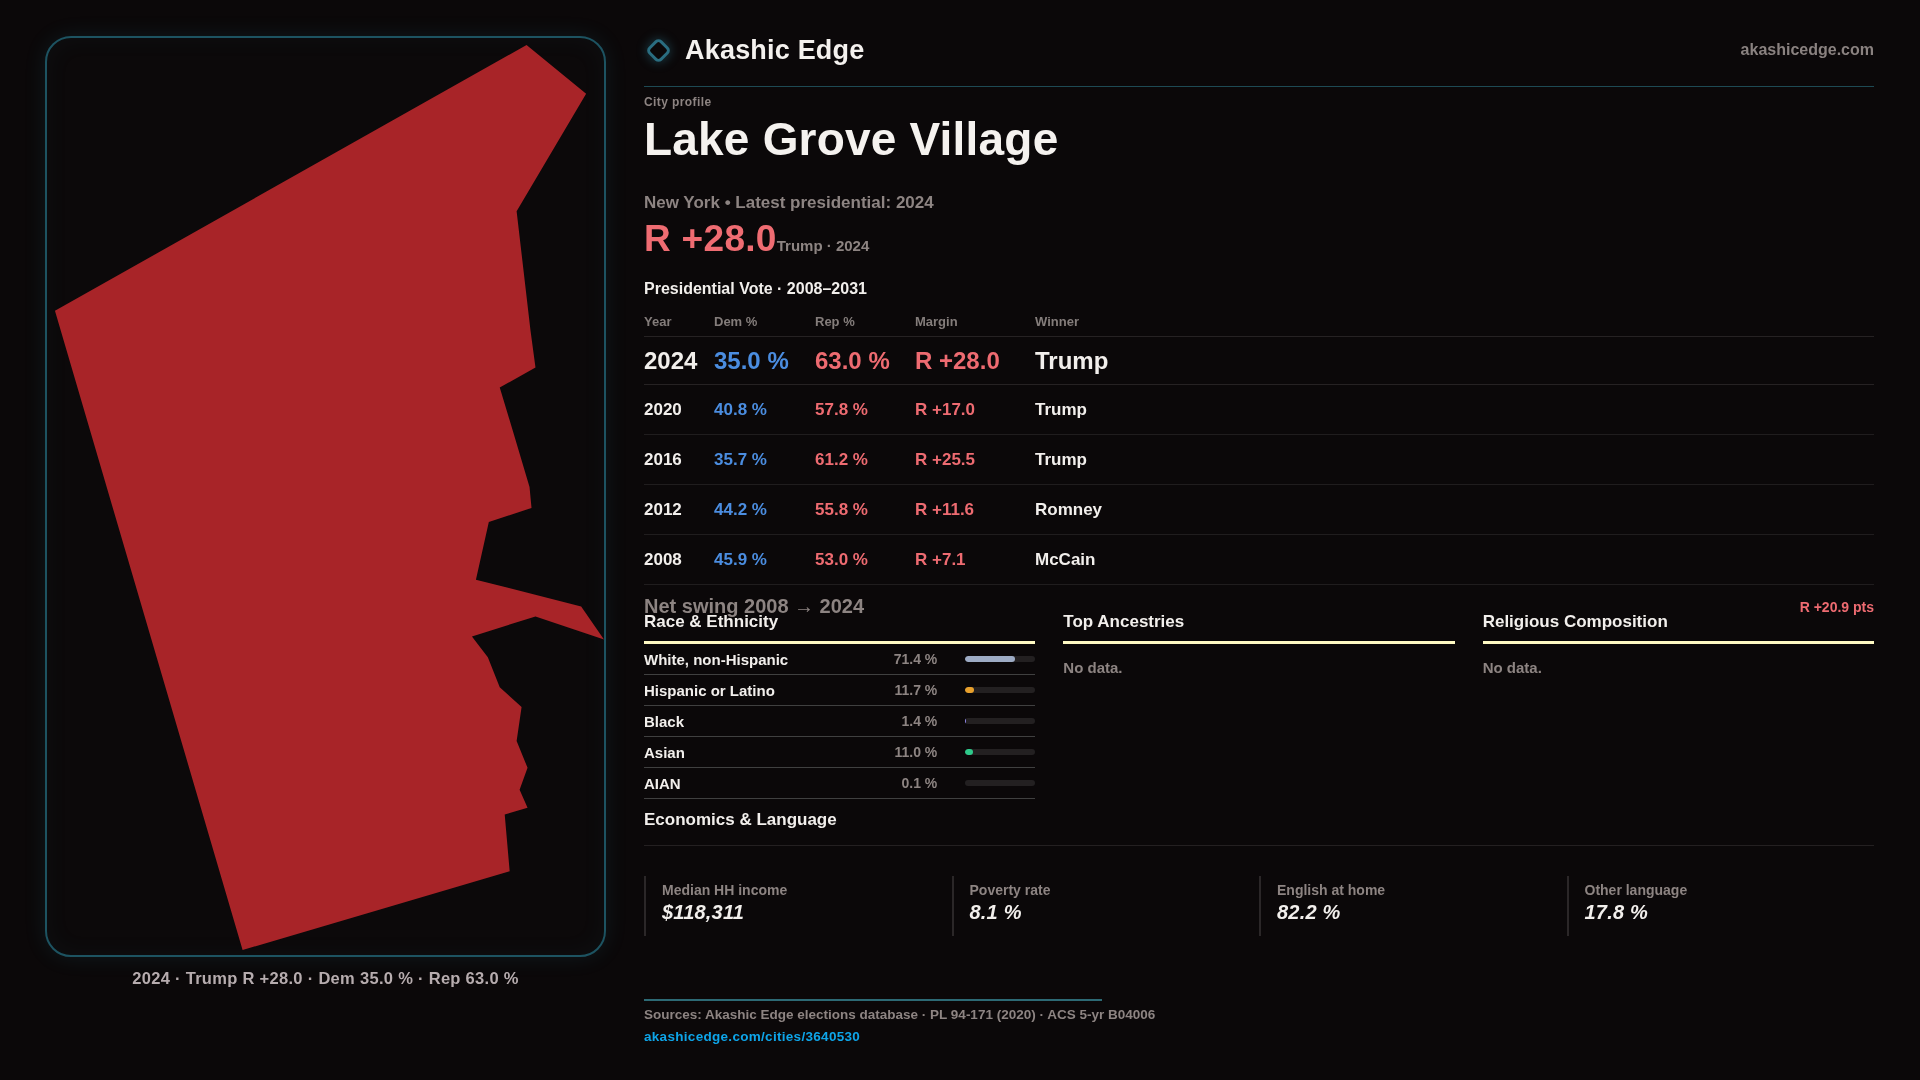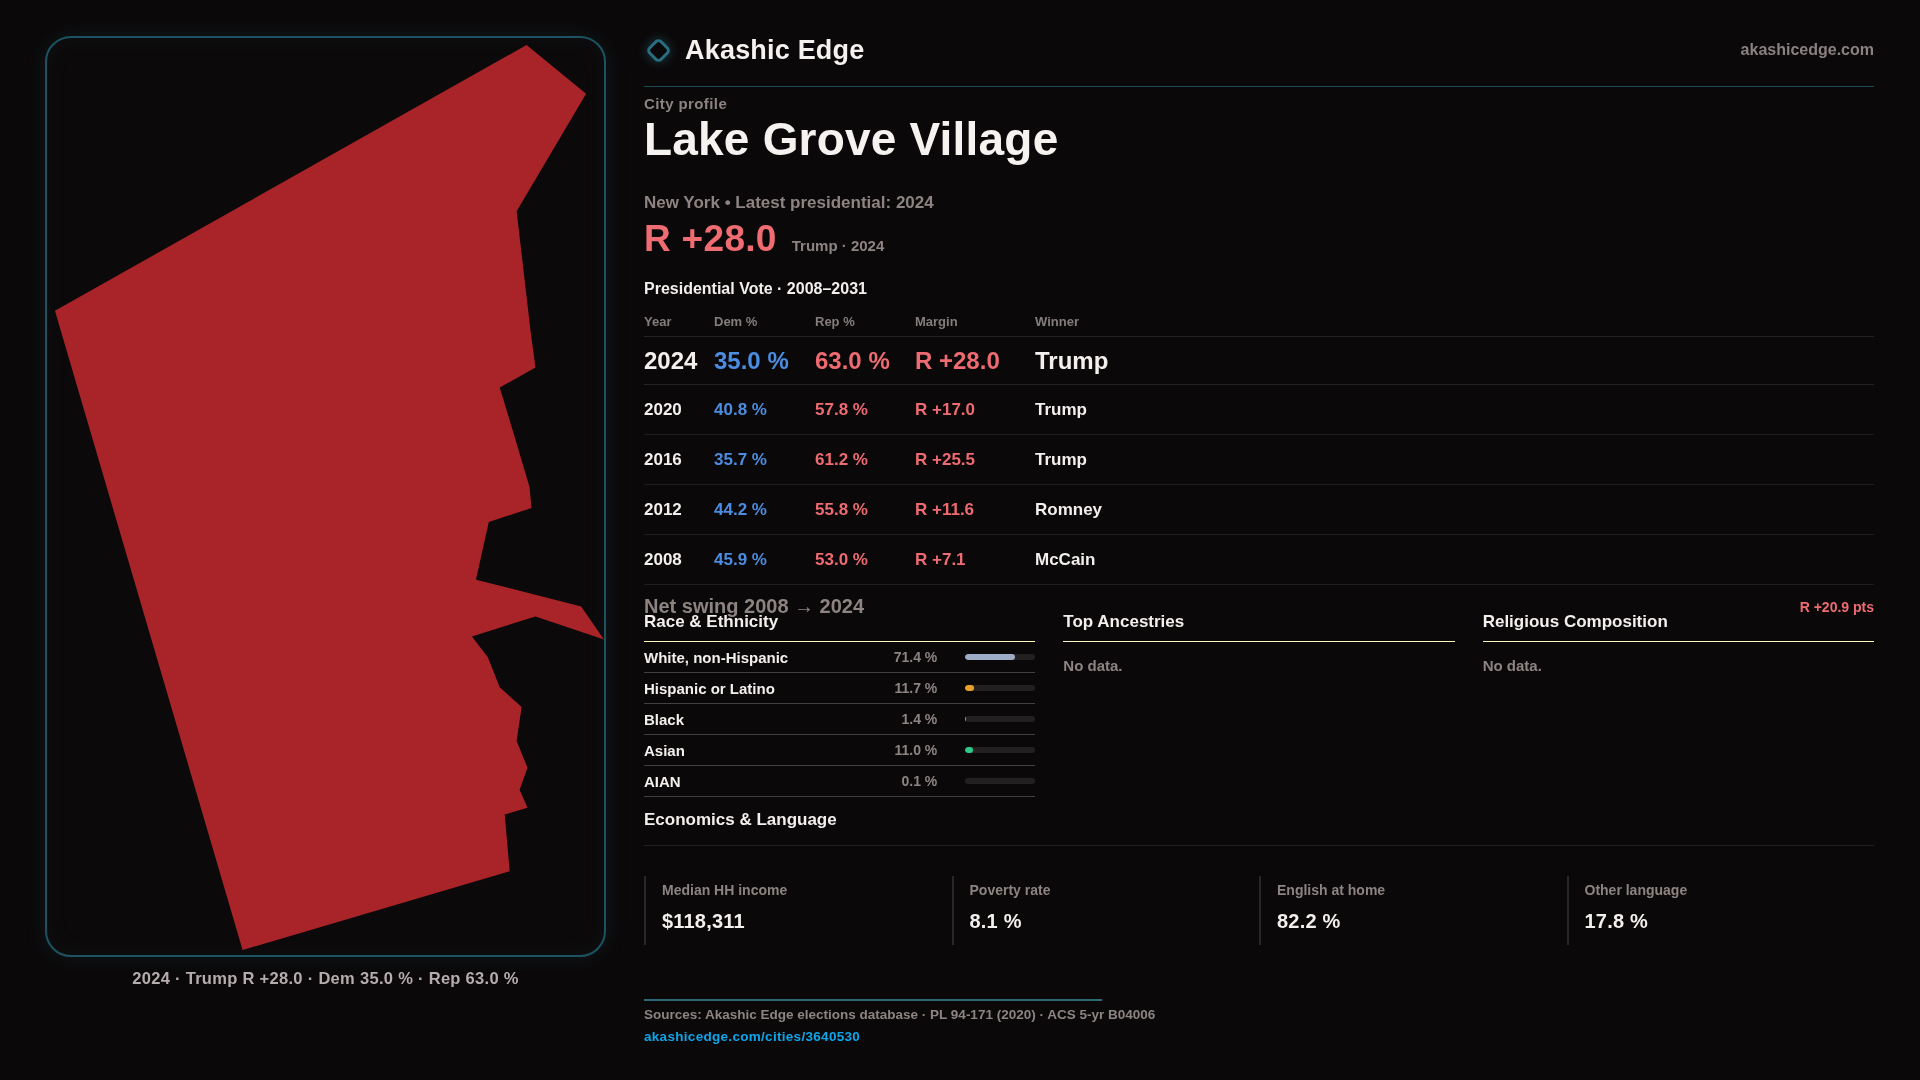--- a/index.html
+++ b/index.html
@@ -17,56 +17,56 @@
   
   .content { position:absolute; left:644px; top:0; width:1230px; height:1080px; }
 
   .brand-row { position:absolute; top:30px; left:0; right:0; height:40px; display:flex; align-items:center; }
   .diamond { width:19px; height:19px; border:3px solid #2a6d80; border-radius:5px;
     transform:rotate(45deg); margin:0 17px 0 5px; box-shadow:0 0 12px rgba(62,178,210,.35); }
   .brand-title { font-size:27px; font-weight:700; color:#f4f1ee; letter-spacing:.2px; }
   .brand-domain { margin-left:auto; font-size:16px; font-weight:600; color:#8a8280; text-decoration:none; }
 
   .header-rule { position:absolute; top:86px; left:0; right:0; border-top:1px solid #1e4a54; }
-  .eyebrow { position:absolute; top:95px; font-size:15px; font-weight:600; color:#8d8482; letter-spacing:.4px; }
+  .eyebrow { position:absolute; top:95px; font-size:12px; font-weight:600; color:#8d8482; letter-spacing:.4px; }
   .h1 { position:absolute; top:112px; font-size:46px; font-weight:700; color:#f5f2ef; letter-spacing:.2px; }
   .subtitle { position:absolute; top:193px; font-size:17px; font-weight:600; color:#8d8482; }
 
   .margin-row { position:absolute; top:218px; display:flex; align-items:baseline; }
   .margin-big { font-size:37px; font-weight:700; color:#ef6c72; letter-spacing:.3px; }
-  .margin-note { font-size:15px; font-weight:600; color:#8d8482; margin-left:15px; }
+  .margin-note { font-size:15px; font-weight:600; color:#8d8482; }
 
   .table-title { position:absolute; top:280px; font-size:16px; font-weight:700; color:#f2efec; }
 
   .vote { position:absolute; top:306px; left:0; right:0; }
   .vrow { display:grid; grid-template-columns:70px 101px 100px 120px 1fr; align-items:center; }
   .vrow.vhead { height:31px; border-bottom:1px solid #262223; color:#847d7b; font-size:13px; font-weight:600; }
   .vrow.featured { height:48px; border-bottom:1px solid #262223; font-size:24px; font-weight:700; }
   .vrow.r { height:50px; border-bottom:1px solid #201d1e; font-size:17px; font-weight:700; }
   .c-year{color:#f2efec} .c-dem{color:#4b8de0} .c-rep{color:#ee6b71} .c-margin{color:#ee6b71} .c-win{color:#f2efec}
   .netswing { display:flex; justify-content:space-between; align-items:center; padding-top:10px; }
   .ns-label { font-size:20px; font-weight:600; color:#8d8482; }
   .ns-value { font-size:14px; font-weight:700; color:#ee6b71; }
 
   .demo { position:absolute; top:612px; left:0; right:0; display:grid; grid-template-columns:1fr 1fr 1fr; column-gap:28px; }
-  .sec-h { font-size:17px; font-weight:700; color:#f2efec; padding-bottom:9px; border-bottom:1px solid #fef9c3; }
+  .sec-h { font-size:17px; font-weight:700; color:#f2efec; padding-bottom:9px; border-bottom:3px solid #fef9c3; }
   .race-row { display:grid; grid-template-columns:1fr 64px 70px; column-gap:28px; align-items:center;
     height:31px; border-bottom:1px solid #404040; }
   .race-label { font-size:15px; font-weight:700; color:#f2efec; white-space:nowrap; }
   .race-value { font-size:14px; font-weight:600; color:#8d8482; text-align:right; white-space:nowrap; }
   .bar-track { width:70px; height:6px; border-radius:3px; background:#232021; position:relative; overflow:hidden; }
   .bar-fill { position:absolute; left:0; top:0; height:100%; border-radius:3px; }
   .nodata { font-size:15px; font-weight:600; color:#8d8482; margin-top:15px; }
 
   .econ-title { position:absolute; top:810px; font-size:17px; font-weight:700; color:#f2efec; }
   .econ-rule { position:absolute; top:845px; left:0; right:0; border-top:1px solid #242021; }
   .stats { position:absolute; top:876px; left:0; right:0; display:grid; grid-template-columns:1fr 1fr 1fr 1fr; }
   .stat { border-left:2px solid #2b2728; padding:6px 0 12px 16px; }
   .stat-label { font-size:14px; font-weight:600; color:#8d8482; }
-  .stat-value { font-size:20px; font-weight:700; color:#f2efec; margin-top:12px; letter-spacing:.2px; }
+  .stat-value { font-size:20px; font-weight:700; color:#f2efec; margin-top:3px; letter-spacing:.2px;font-style:italic; }
 
   .foot-rule { position:absolute; top:999px; width:458px; border-top:2px solid #2d6a75; }
   .foot-src { position:absolute; top:1007px; font-size:13.5px; font-weight:600; color:#8d8482; }
   .foot-link { position:absolute; top:1029px; font-size:13.5px; font-weight:700; color:#0ea5e9; letter-spacing:.3px; text-decoration:none; }
 </style>
 </head>
 <body>
 
 <div class="map-card">
   <svg viewBox="0 0 561 921" preserveAspectRatio="none">

